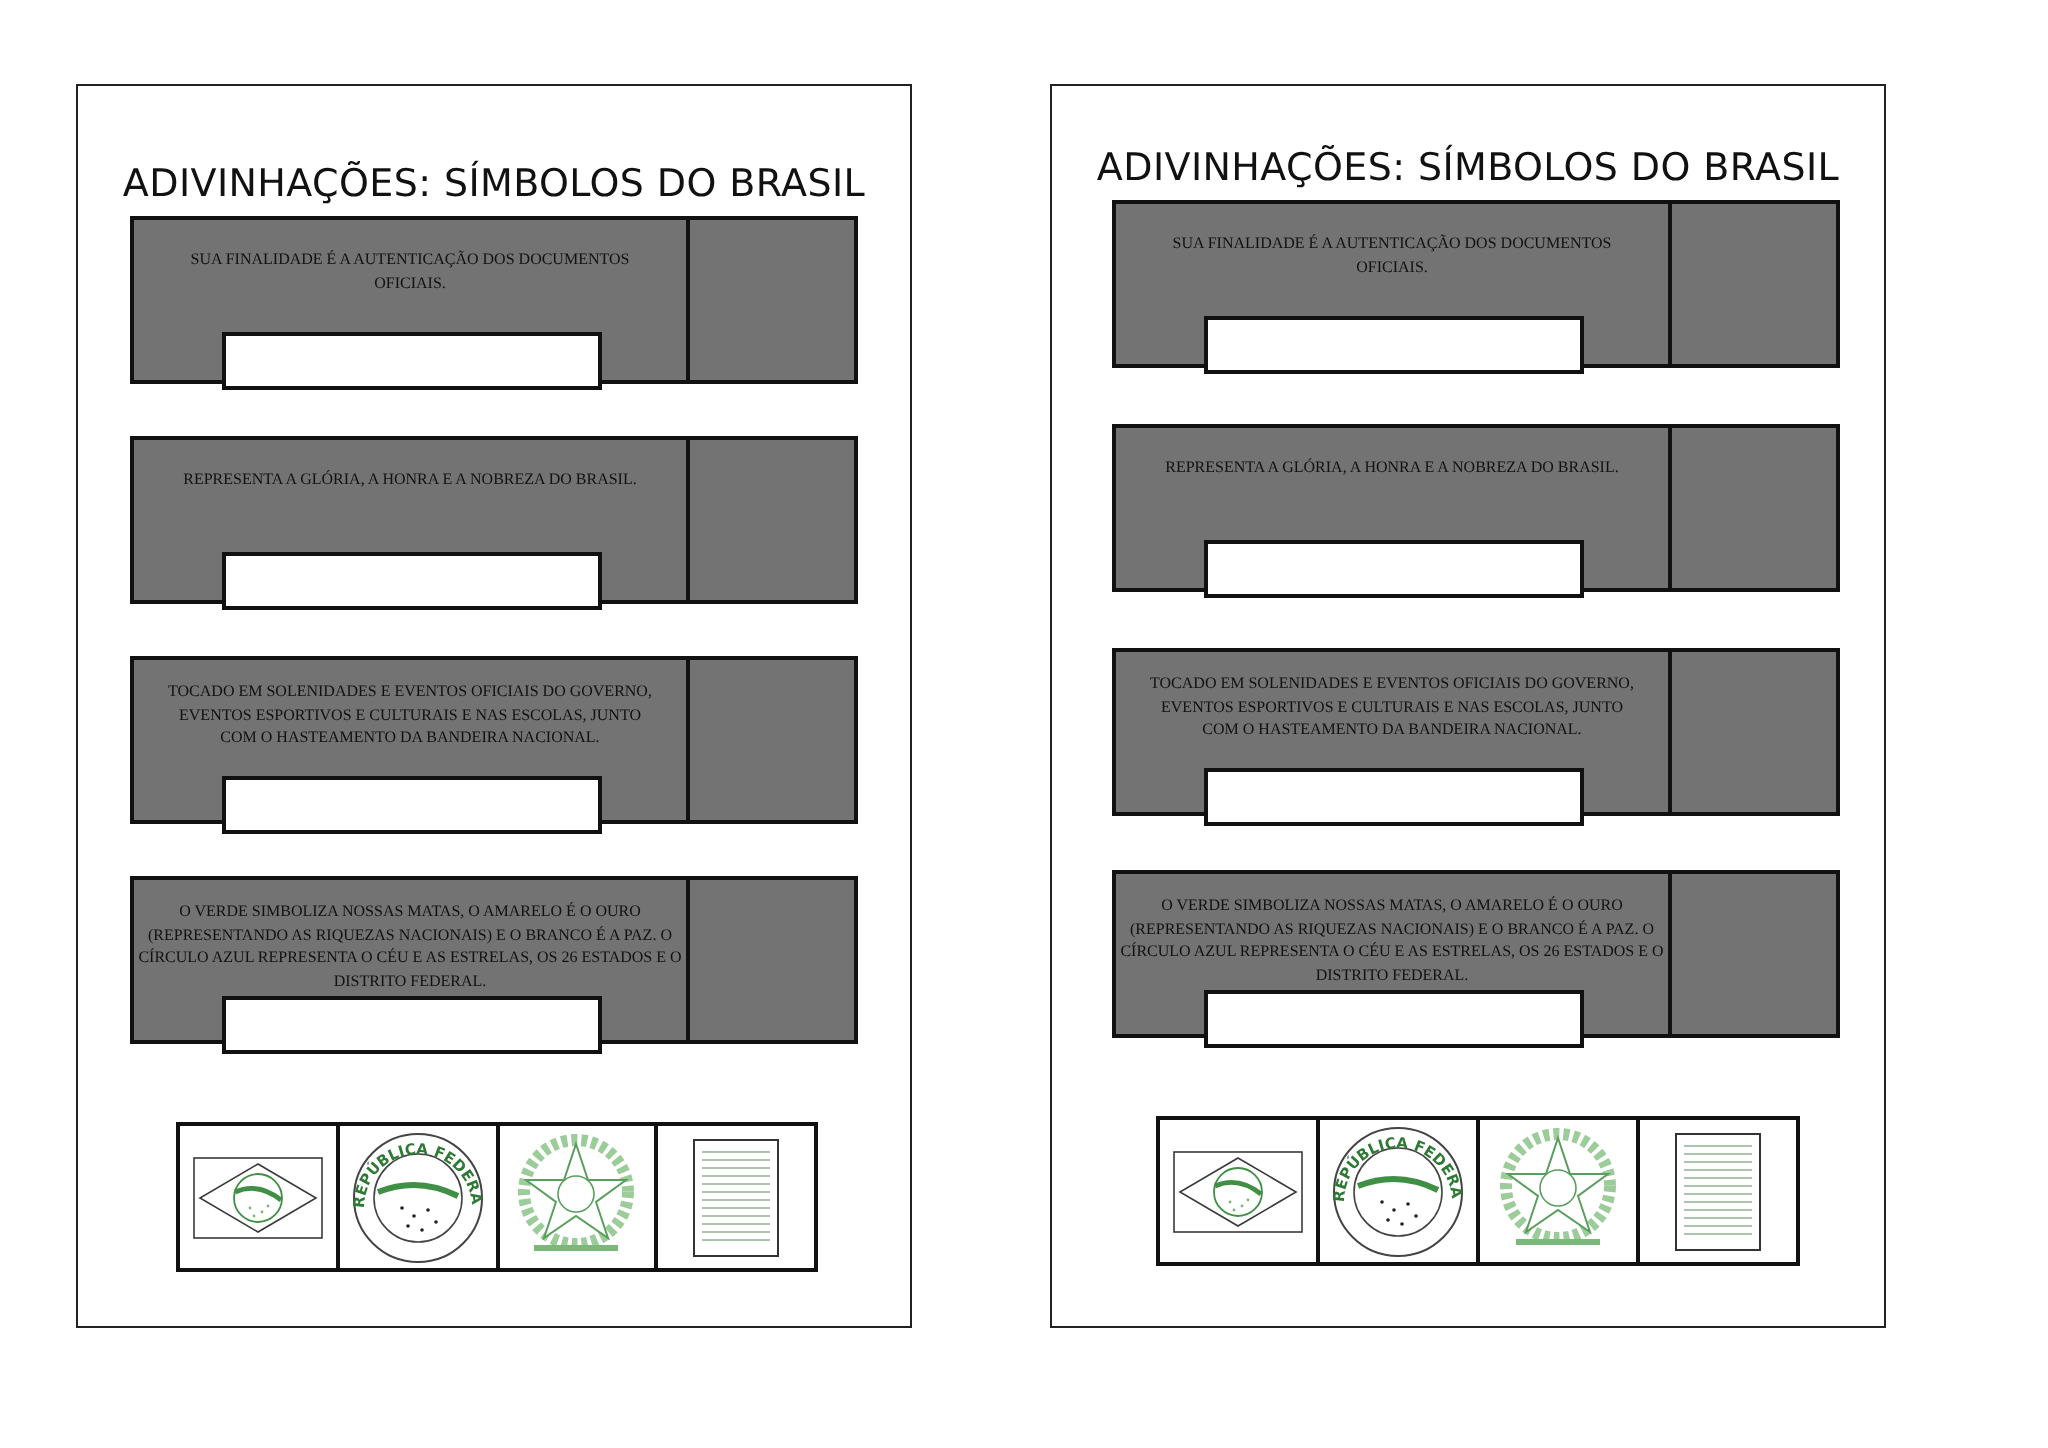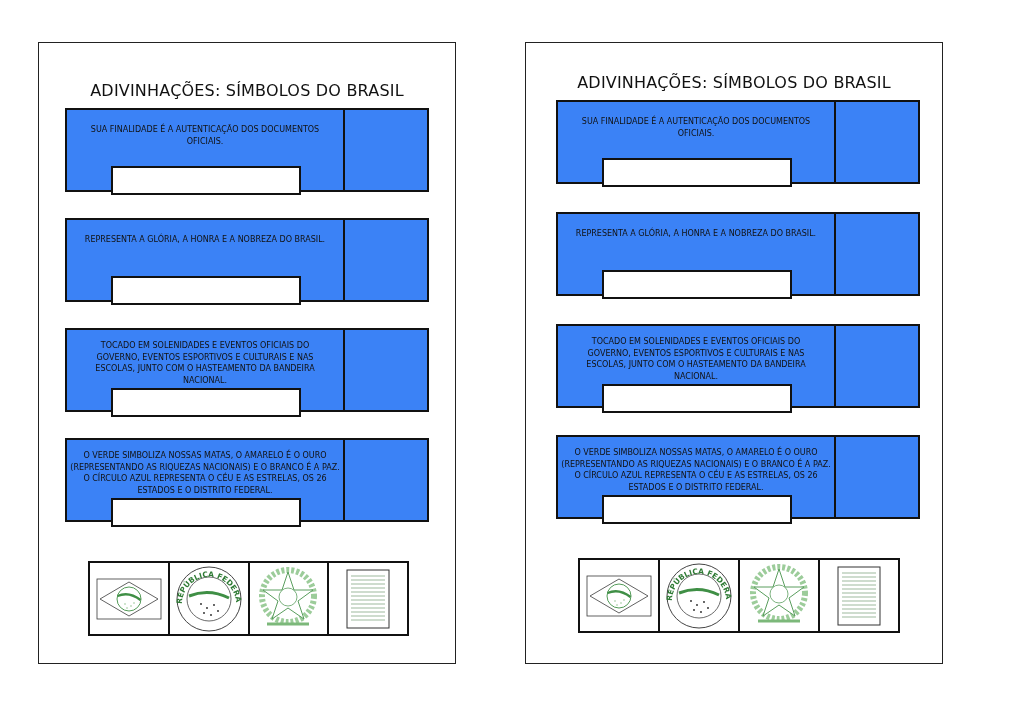--- a/index.html
+++ b/index.html
@@ -8,25 +8,25 @@
       font-family:"DejaVu Sans", sans-serif; color:#111;
     }
     .page {
       position:absolute; top:42px; width:418px; height:622px;
       border:1.5px solid #222; box-sizing:border-box; background:#fff;
     }
     .page.left { left:38px; }
     .page.right { left:525px; }
     .title {
       position:absolute; top:38px; left:0; width:100%; text-align:center;
-      font-size:16px; letter-spacing:0.2px; color:#111;
+      font-size:19px; letter-spacing:0.2px; color:#111;
     }
     .riddle {
       position:absolute; height:84px; border:2px solid #111; box-sizing:border-box;
-      display:flex; background:#3b82f6;
+      display:flex; background:#737373;font-family:Liberation Serif, serif;
     }
     .riddle .text-cell {
       position:relative; width:278px; border-right:2px solid #111; box-sizing:border-box;
     }
     .riddle .img-cell { flex:1; }
     .riddle .clue {
       position:absolute; left:4px; right:4px; text-align:center;
       font-size:8px; line-height:11.5px; color:#111; margin:0;
     }
     .riddle .answer {

